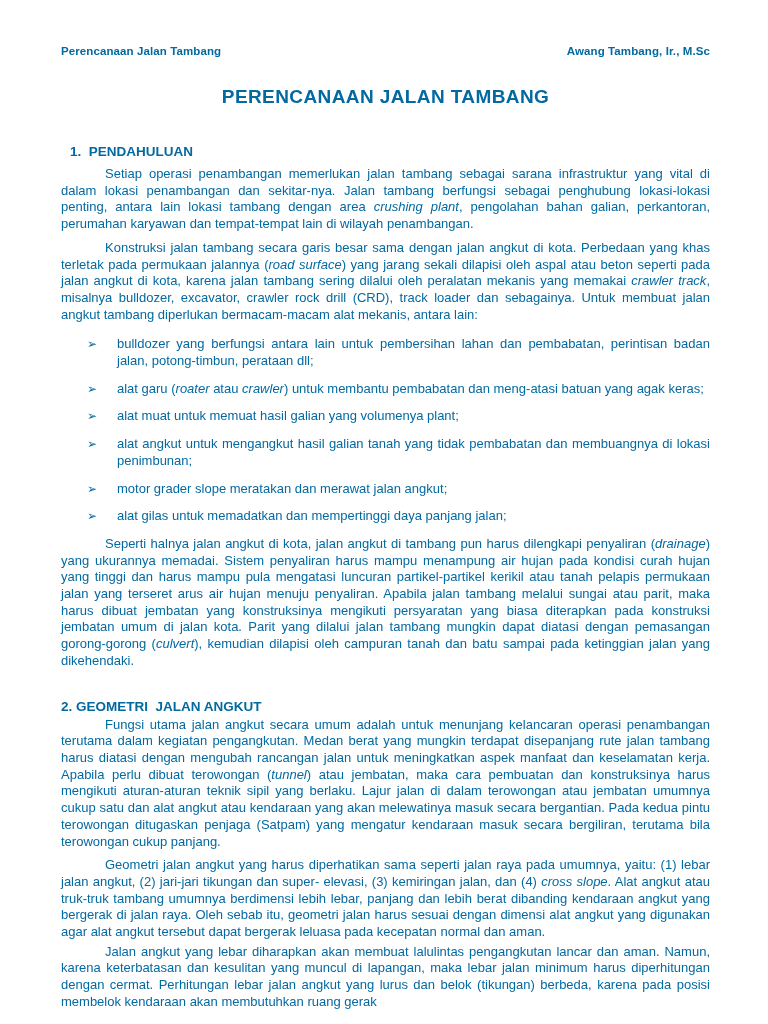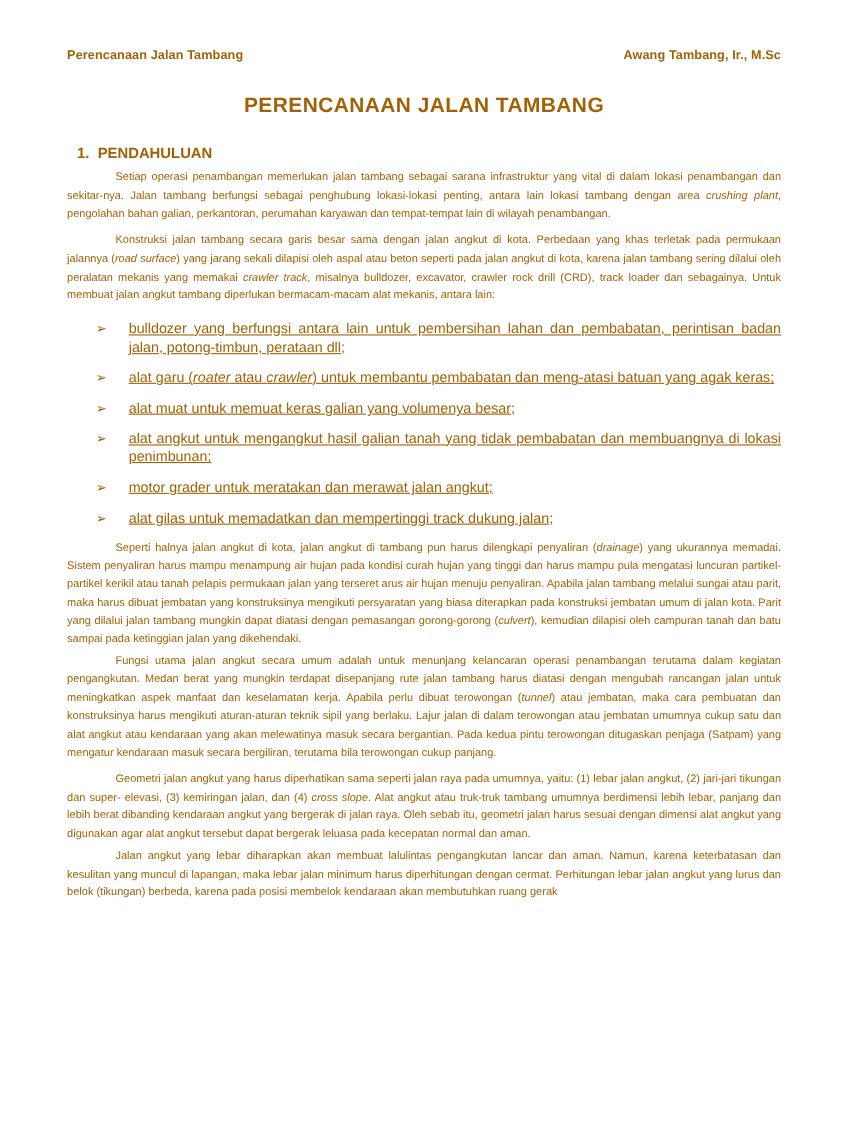--- a/index.html
+++ b/index.html
@@ -1,21 +1,21 @@
 <!DOCTYPE html>
 <html><head>
 <meta charset="utf-8">
 <style>
   html,body{margin:0;padding:0;background:#ffffff;}
   .page{
     position:relative;
     width:768px;height:1024px;
     background:#ffffff;
     font-family:"Liberation Sans","DejaVu Sans",sans-serif;
-    color:#a16207;
+    color:#0369a1;
     overflow:hidden;
     box-sizing:border-box;
   }
   .content{
     position:absolute;
     left:61px;right:58px;top:45px;
   }
   .hdr{
     display:flex;justify-content:space-between;
     font-size:11.5px;font-weight:bold;
@@ -25,47 +25,46 @@
     margin:29px 0 0 0;
     text-align:center;
     font-size:19px;font-weight:bold;
     letter-spacing:.4px;
     white-space:pre-wrap;
   }
   .h-sec{
     font-size:13.5px;font-weight:bold;
     margin:0;white-space:pre-wrap;
   }
-  .h-s1{margin-top:24px;padding-left:9px;}
+  .h-s1{margin-top:36px;padding-left:9px;}
   .h-s2{margin-top:29px;}
   .h-s21{margin-top:15px;}
   .para{
     margin:7px 0 0 0;
-    font-size:10px;line-height:16.7px;
+    font-size:13px;line-height:16.7px;
     text-align:justify;
     text-indent:44px;
   }
   .para.tight{margin-top:3px;}
   .para em{font-style:italic;}
   .bullets{margin-top:13px;}
   .bullet{
     display:flex;
     margin-bottom:11px;
     font-size:13px;line-height:16.7px;
   }
   .bullet .arrow{
     flex:0 0 56px;
     padding-left:26px;
     box-sizing:border-box;
     font-size:12px;
   }
   .bullet .btext{
     flex:1;
     text-align:justify;
-    text-decoration:underline;
   }
 </style>
 </head>
 <body>
 
 <div class="page">
   <div class="content">
 
     <div class="hdr">
       <span>Perencanaan Jalan Tambang</span>
@@ -83,37 +82,38 @@
       <div class="bullet">
         <span class="arrow">➢</span>
         <span class="btext">bulldozer yang berfungsi antara lain untuk pembersihan lahan dan pembabatan, perintisan badan jalan, potong-timbun, perataan dll;</span>
       </div>
       <div class="bullet">
         <span class="arrow">➢</span>
         <span class="btext">alat garu (<em>roater</em> atau <em>crawler</em>) untuk membantu pembabatan dan meng-atasi batuan yang agak keras;</span>
       </div>
       <div class="bullet">
         <span class="arrow">➢</span>
-        <span class="btext">alat muat untuk memuat keras galian yang volumenya besar;</span>
+        <span class="btext">alat muat untuk memuat hasil galian yang volumenya plant;</span>
       </div>
       <div class="bullet">
         <span class="arrow">➢</span>
         <span class="btext">alat angkut untuk mengangkut hasil galian tanah yang tidak pembabatan dan membuangnya di lokasi penimbunan;</span>
       </div>
       <div class="bullet">
         <span class="arrow">➢</span>
-        <span class="btext">motor grader untuk meratakan dan merawat jalan angkut;</span>
+        <span class="btext">motor grader slope meratakan dan merawat jalan angkut;</span>
       </div>
       <div class="bullet">
         <span class="arrow">➢</span>
-        <span class="btext">alat gilas untuk memadatkan dan mempertinggi track dukung jalan;</span>
+        <span class="btext">alat gilas untuk memadatkan dan mempertinggi daya panjang jalan;</span>
       </div>
     </div>
 
     <p class="para tight">Seperti halnya jalan angkut di kota, jalan angkut di tambang pun harus dilengkapi penyaliran (<em>drainage</em>) yang ukurannya memadai. Sistem penyaliran harus mampu menampung air hujan pada kondisi curah hujan yang tinggi dan harus mampu pula mengatasi luncuran partikel-partikel kerikil atau tanah pelapis permukaan jalan yang terseret arus air hujan menuju penyaliran. Apabila jalan tambang melalui sungai atau parit, maka harus dibuat jembatan yang konstruksinya mengikuti persyaratan yang biasa diterapkan pada konstruksi jembatan umum di jalan kota. Parit yang dilalui jalan tambang mungkin dapat diatasi dengan pemasangan gorong-gorong (<em>culvert</em>), kemudian dilapisi oleh campuran tanah dan batu sampai pada ketinggian jalan yang dikehendaki.</p>
 
+    <h2 class="h-sec h-s2">2. GEOMETRI  JALAN ANGKUT</h2>
     <p class="para tight">Fungsi utama jalan angkut secara umum adalah untuk menunjang kelancaran operasi penambangan terutama dalam kegiatan pengangkutan. Medan berat yang mungkin terdapat disepanjang rute jalan tambang harus diatasi dengan mengubah rancangan jalan untuk meningkatkan aspek manfaat dan keselamatan kerja. Apabila perlu dibuat terowongan (<em>tunnel</em>) atau jembatan, maka cara pembuatan dan konstruksinya harus mengikuti aturan-aturan teknik sipil yang berlaku. Lajur jalan di dalam terowongan atau jembatan umumnya cukup satu dan alat angkut atau kendaraan yang akan melewatinya masuk secara bergantian. Pada kedua pintu terowongan ditugaskan penjaga (Satpam) yang mengatur kendaraan masuk secara bergiliran, terutama bila terowongan cukup panjang.</p>
     <p class="para">Geometri jalan angkut yang harus diperhatikan sama seperti jalan raya pada umumnya, yaitu: (1) lebar jalan angkut, (2) jari-jari tikungan dan super- elevasi, (3) kemiringan jalan, dan (4) <em>cross slope</em>. Alat angkut atau truk-truk tambang umumnya berdimensi lebih lebar, panjang dan lebih berat dibanding kendaraan angkut yang bergerak di jalan raya. Oleh sebab itu, geometri jalan harus sesuai dengan dimensi alat angkut yang digunakan agar alat angkut tersebut dapat bergerak leluasa pada kecepatan normal dan aman.</p>
 
     <p class="para tight">Jalan angkut yang lebar diharapkan akan membuat lalulintas pengangkutan lancar dan aman. Namun, karena keterbatasan dan kesulitan yang muncul di lapangan, maka lebar jalan minimum harus diperhitungan dengan cermat. Perhitungan lebar jalan angkut yang lurus dan belok (tikungan) berbeda, karena pada posisi membelok kendaraan akan membutuhkan ruang gerak</p>
 
   </div>
 </div>
 
 </body></html>

